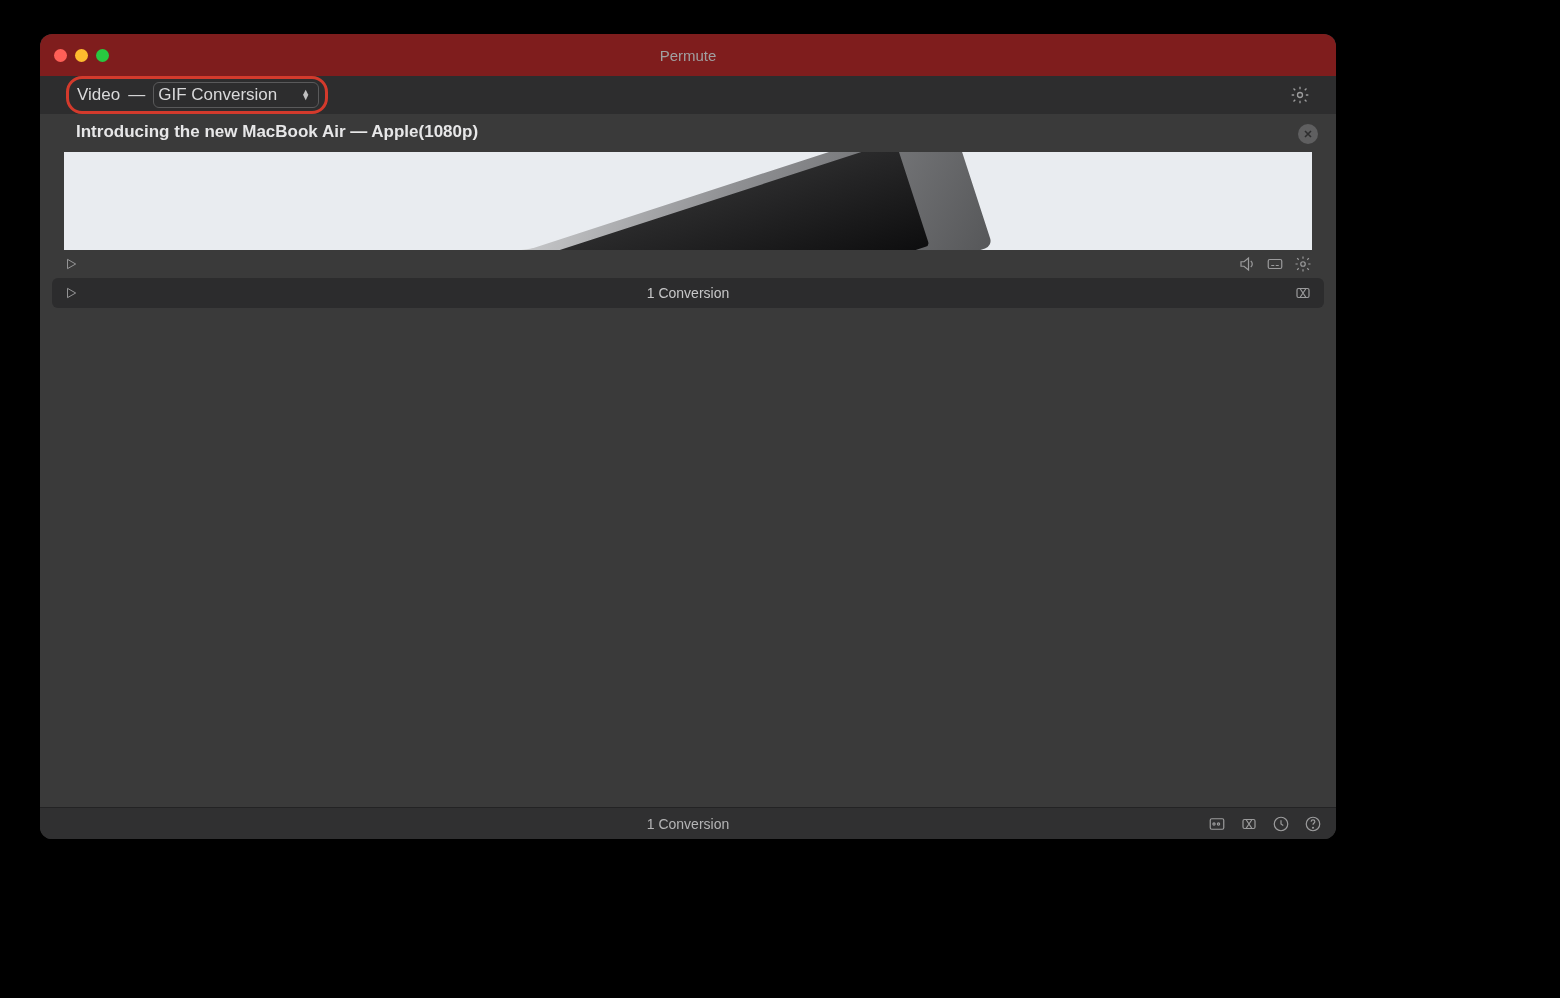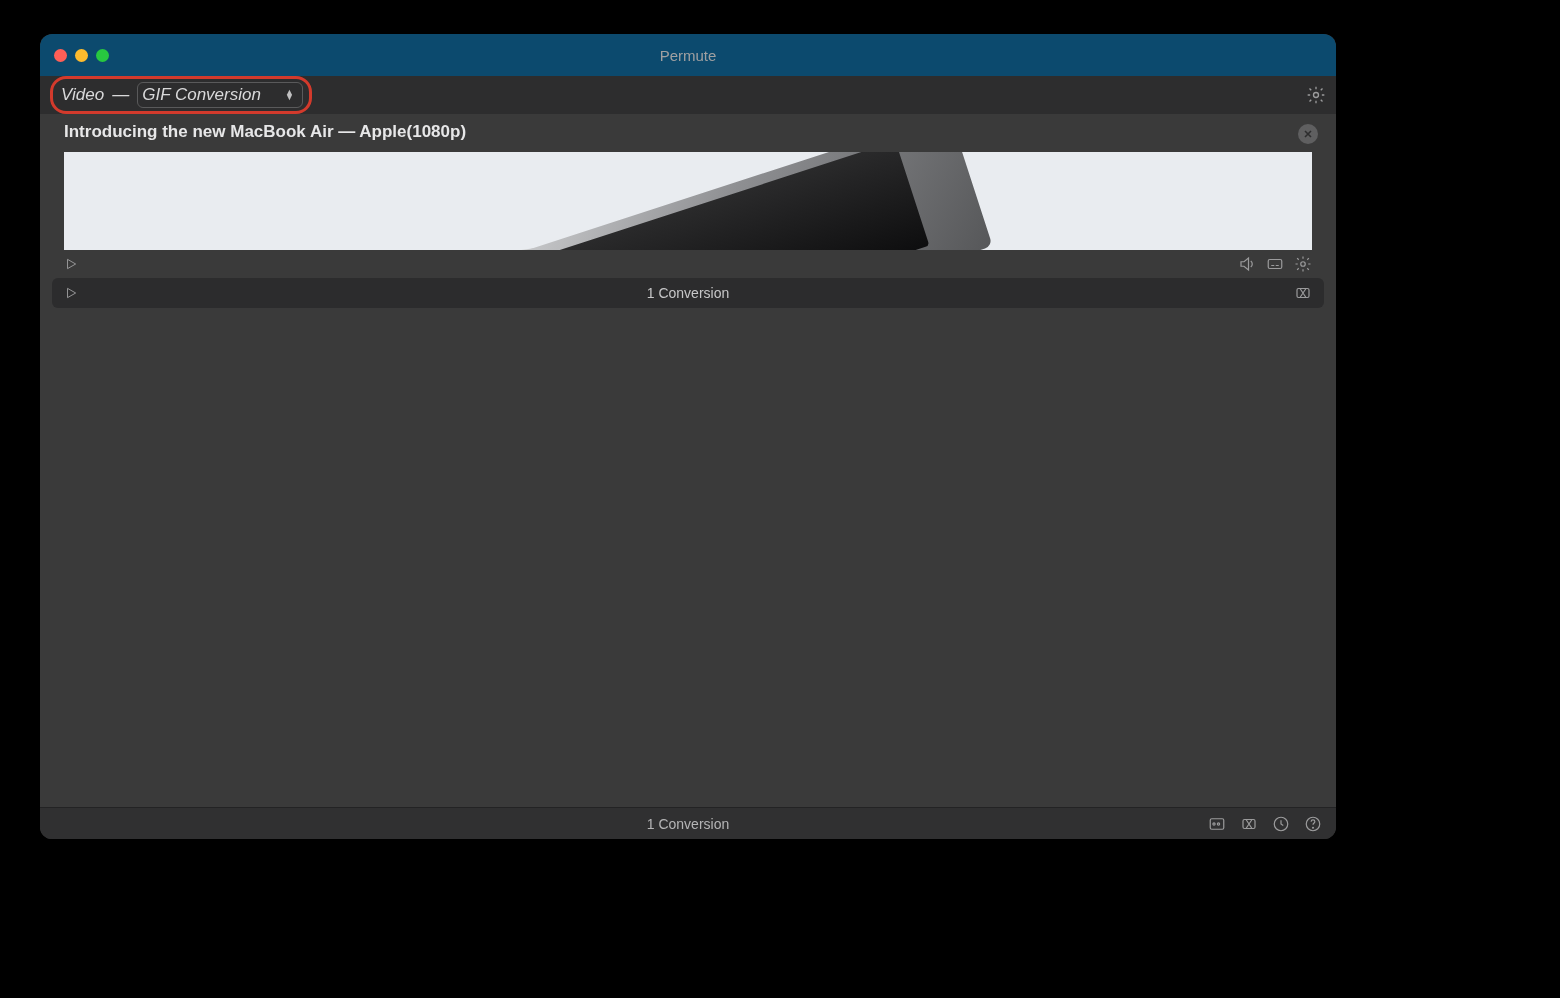--- a/index.html
+++ b/index.html
@@ -3,51 +3,50 @@
 <meta charset="utf-8">
 <style>
   * { margin:0; padding:0; box-sizing:border-box; font-family:-apple-system,BlinkMacSystemFont,"Helvetica Neue",Arial,sans-serif; }
   body { background:#000; width:1560px; height:998px; overflow:hidden; position:relative; }
   .window {
     position:absolute; left:40px; top:34px; width:1296px; height:805px;
     background:#3a3a3a; border-radius:12px; overflow:hidden;
     box-shadow:0 20px 60px rgba(0,0,0,0.6);
   }
   .titlebar {
-    height:42px; background:#0c4a6e; display:flex; align-items:center; padding:11px 14px;
+    height:42px; background:#7f1d1d; display:flex; align-items:center; padding:11px 14px;
     border-top-left-radius:12px; border-top-right-radius:12px; position:relative;
   }
   .traffic { display:flex; gap:8px; align-items:center; }
   .traffic .dot { width:13px; height:13px; border-radius:50%; }
   .dot.red { background:#ff5f57; }
   .dot.yellow { background:#febc2e; }
   .dot.green { background:#28c840; }
   .title-text { position:absolute; left:50%; transform:translateX(-50%); color:#a0a0a1; font-size:15px; font-weight:500; }
   .toolbar {
-    height:38px; background:#2d2d2e; display:flex; align-items:center; padding:0 10px;
+    height:38px; background:#2d2d2e; display:flex; align-items:center; padding:0 26px;
     justify-content:space-between;
-    font-style:italic;
   }
   .format-group { display:flex; align-items:center; gap:8px; border:3px solid #d33a2c; border-radius:16px; padding:3px 6px 3px 8px; }
   .format-label { color:#d9d9da; font-size:17px; }
   .format-dash { color:#d9d9da; font-size:17px; }
   .format-select {
     display:inline-flex; align-items:center; gap:24px;
     color:#d9d9da; font-size:17px; padding:2px 8px 2px 4px;
     border:1px solid #5a5a5b; border-radius:6px; cursor:pointer;
     position:relative;
   }
   .updown { display:flex; flex-direction:column; line-height:5px; font-size:9px; color:#c0c0c1; margin-left:auto;}
   .gear-icon svg,.icon svg { display:block; }
   .gear-icon { color:#9b9b9c; cursor:pointer; }
   .item {
     margin:0 12px 0 12px; padding:0; position:relative;
   }
   .item-header { padding:8px 12px 4px 12px; position:relative;}
-  .item-title { color:#e7e7e8; font-size:17px; font-weight:700; }
+  .item-title { color:#e7e7e8; font-size:17px; font-weight:700;margin-left:12px; }
   .item-meta { color:#9b9b9c; font-size:14px; margin-top:2px; }
   .close-item {
     position:absolute; right:6px; top:10px; width:20px; height:20px; border-radius:50%;
     background:#5f5f60; color:#2d2d2e; display:flex; align-items:center; justify-content:center;
     cursor:pointer; font-size:13px; font-weight:700;
   }
   .thumb-row { position:relative; height:98px; margin:6px 12px 0 12px; overflow:hidden; }
   .thumb-bg { position:absolute; inset:0; background:#e9ecf0; }
   .laptop { position:absolute; left:36%; top:-30px; width:460px; height:200px; transform:rotate(-18deg); }
   .lap-base { position:absolute; left:0; top:60px; width:460px; height:140px;

